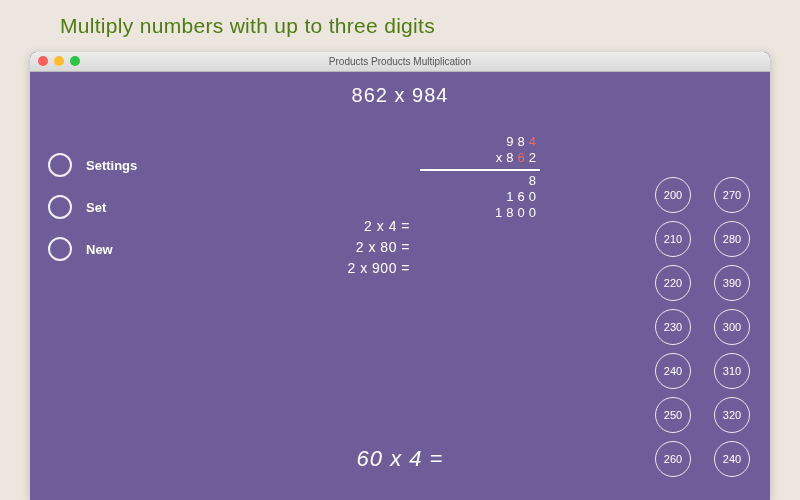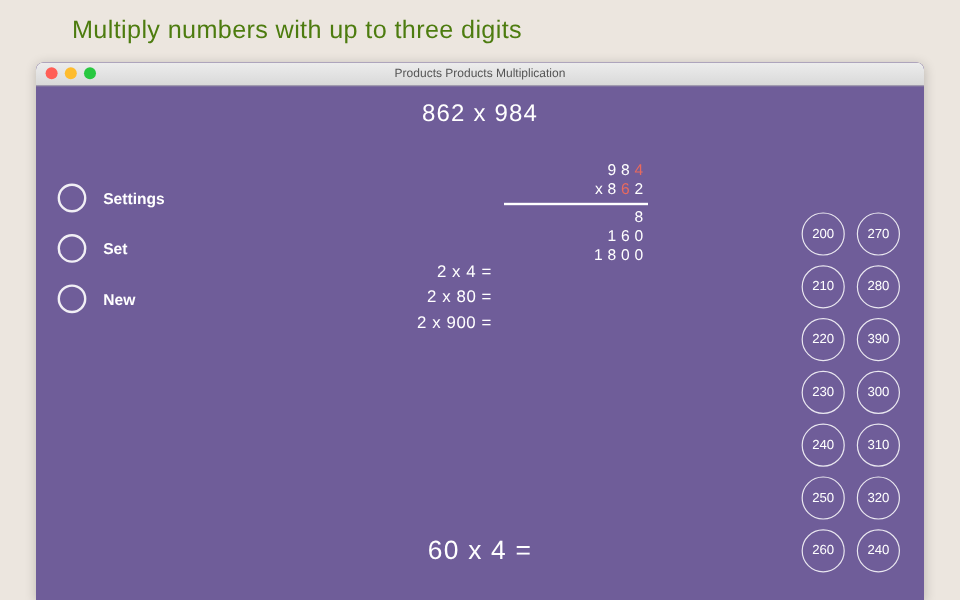--- a/index.html
+++ b/index.html
@@ -114,31 +114,32 @@
 
     
     .current-q {
       position: absolute;
       bottom: 28px;
       left: 0; right: 0;
       text-align: center;
       font-size: 22px;
       font-weight: 300;
       letter-spacing: 1px;
+      font-style: italic;
     }
 
     
     .chips {
       position: absolute;
       right: 20px;
       top: 105px;
       display: grid;
       grid-template-columns: repeat(2, 36px);
       grid-auto-rows: 36px;
-      gap: 8px 10px;
+      gap: 8px 23px;
     }
     .chip {
       width: 36px; height: 36px;
       border: 1.5px solid rgba(255,255,255,0.85);
       border-radius: 50%;
       display: flex;
       align-items: center;
       justify-content: center;
       font-size: 11px;
       font-weight: 400;

